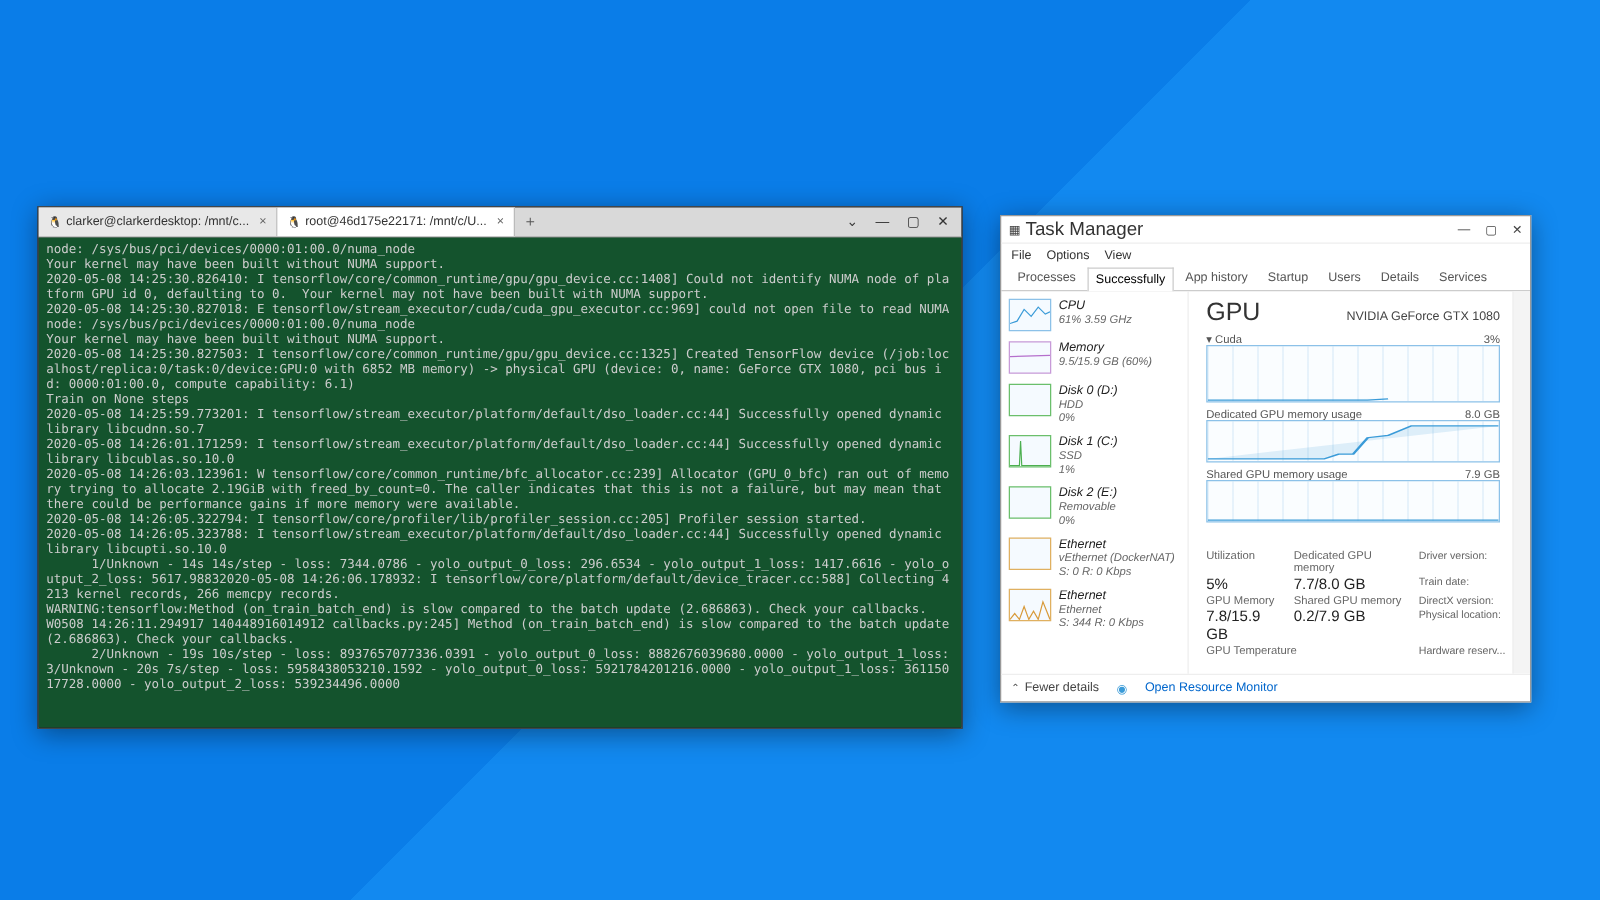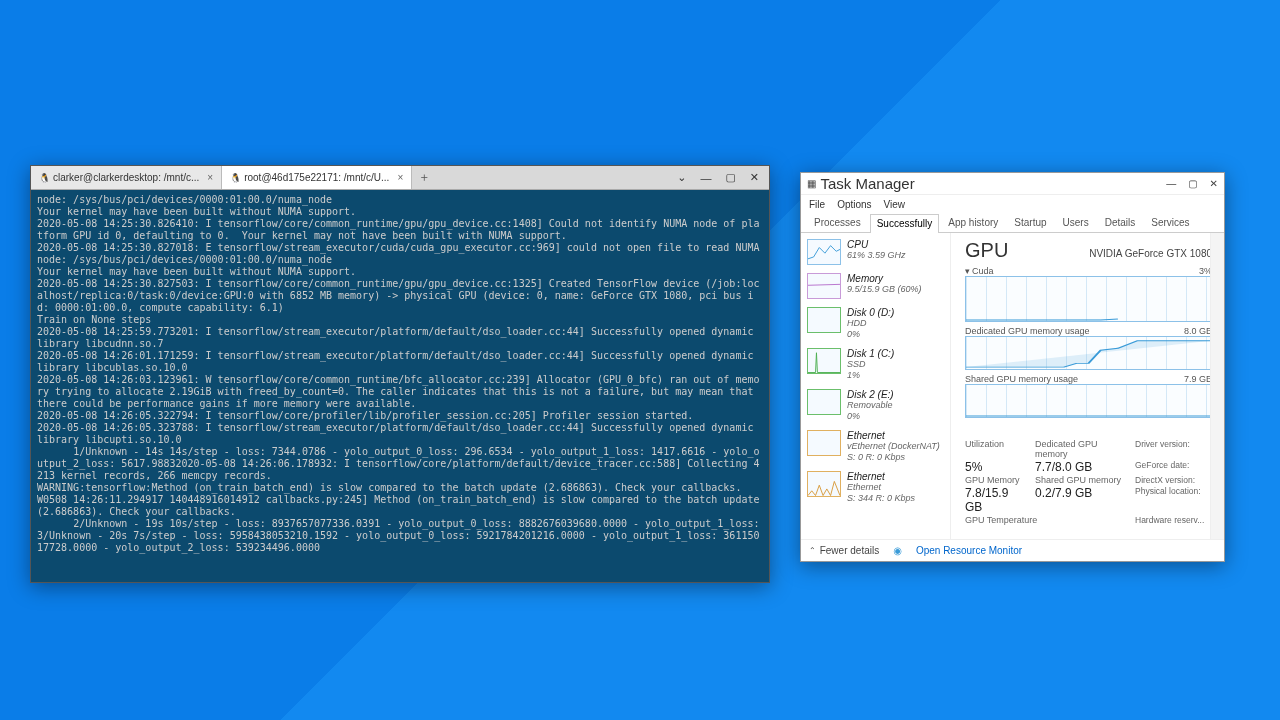--- a/index.html
+++ b/index.html
@@ -42,21 +42,21 @@
   .tab-add { width: 24px; display:flex; align-items:center; justify-content:center; font-size:12px; color:#555; cursor:pointer; }
   .tab-spacer { flex: 1; }
   .win-ctrl {
     display:flex; align-items:center; gap: 14px;
     padding: 0 10px;
     font-size: 11px; color:#333;
   }
   .win-btn { cursor:pointer; font-family: "Segoe UI Symbol", sans-serif; }
   .terminal-body {
     height: calc(100% - 24px);
-    background: #0c4a6e;
+    background: #14532d;
     color: #ccc;
     font-family: Consolas, monospace;
     font-size: 10px;
     line-height: 12px;
     padding: 4px 6px;
     white-space: pre-wrap;
     word-break: break-all;
     overflow: hidden;
   }
 
@@ -131,21 +131,21 @@
     flex-shrink:0;
   }
   .perf-spark.mem { border-color:#c89ad8; }
   .perf-spark.disk { border-color:#6bbf6b; }
   .perf-spark.net { border-color:#e0b060; }
   .perf-txt { font-size:9px; line-height:11px; }
   .perf-txt .name { font-size:10px; color:#222; }
   .perf-txt .sub { color:#666; }
   .right-panel {
     flex:1;
-    padding: 6px 12px 4px 14px;
+    padding: 6px 24px 4px 14px;
     overflow: hidden;
     position:relative;
   }
   .scroll-rp {
     position:absolute; right:0; top:0; bottom:0; width:14px;
     background:#f4f4f4; border-left:1px solid #eee;
   }
   .gpu-head { display:flex; justify-content:space-between; align-items:baseline; }
   .gpu-head h1 { font-size:20px; font-weight:400; }
   .gpu-head .model { font-size:10px; color:#444; }
@@ -368,21 +368,21 @@
         </svg>
       </div>
 
       <div class="stats-grid">
         <div class="lbl">Utilization</div>
         <div class="lbl">Dedicated GPU memory</div>
         <div class="small-lbl">Driver version:</div>
 
         <div class="val">5%</div>
         <div class="val">7.7/8.0 GB</div>
-        <div class="small-lbl">GeForce date:</div>
+        <div class="small-lbl">Train date:</div>
 
         <div class="lbl">GPU Memory</div>
         <div class="lbl">Shared GPU memory</div>
         <div class="small-lbl">DirectX version:</div>
 
         <div class="val">7.8/15.9 GB</div>
         <div class="val">0.2/7.9 GB</div>
         <div class="small-lbl">Physical location:</div>
 
         <div class="lbl" style="grid-column:1/3">GPU Temperature</div>

